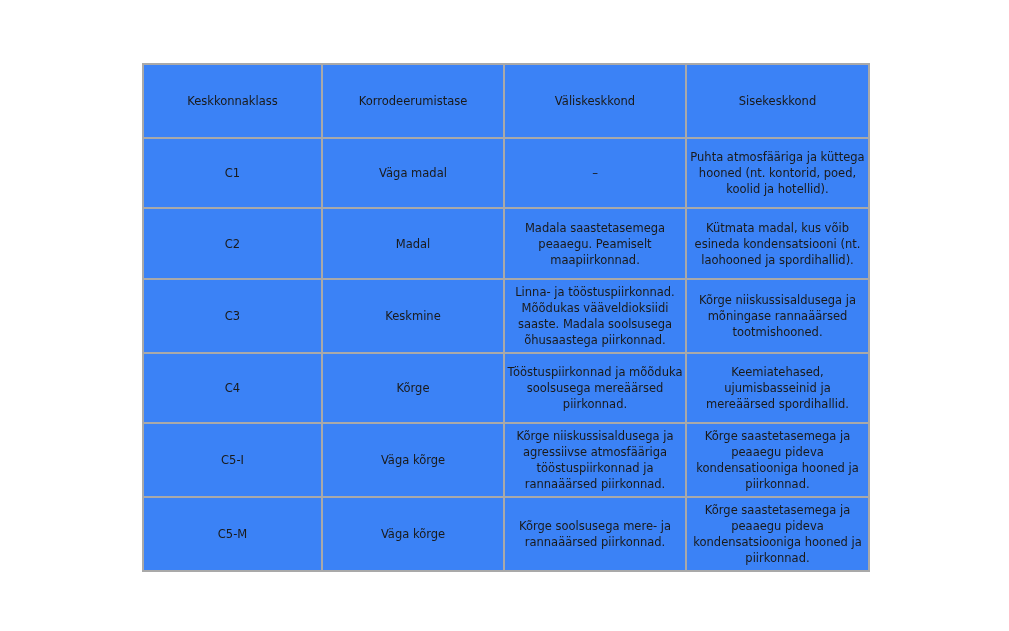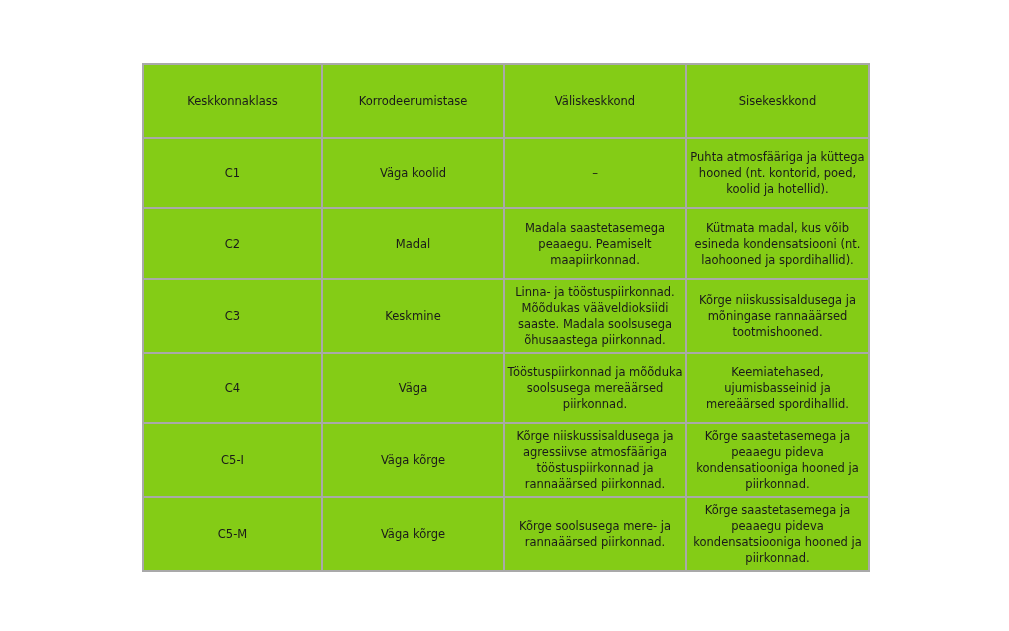--- a/index.html
+++ b/index.html
@@ -26,21 +26,21 @@
   table.env-table th,
   table.env-table td {
     border: 2px solid #a9a9a9;
     text-align: center;
     vertical-align: middle;
     font-size: 11.5px;
     line-height: 16px;
     color: #1a1a1a;
     font-weight: normal;
     padding: 4px 2px;
-    background: #84cc16;
+    background: #3b82f6;
     word-wrap: break-word;
   }
   col.c1 { width: 179px; }
   col.c2 { width: 182px; }
   col.c3 { width: 182px; }
   col.c4 { width: 183px; }
   thead tr      { height: 74px; }
   tbody tr      { height: 70px; }
   tbody tr:nth-child(2) { height: 71px; }
   tbody tr:nth-child(5) { height: 74px; }
@@ -60,39 +60,39 @@
       <tr>
         <th>Keskkonnaklass</th>
         <th>Korrodeerumistase</th>
         <th>Väliskeskkond</th>
         <th>Sisekeskkond</th>
       </tr>
     </thead>
     <tbody>
       <tr>
         <td>C1</td>
-        <td>Väga koolid</td>
+        <td>Väga madal</td>
         <td>–</td>
         <td>Puhta atmosfääriga ja küttega hooned (nt. kontorid, poed, koolid ja hotellid).</td>
       </tr>
       <tr>
         <td>C2</td>
         <td>Madal</td>
         <td>Madala saastetasemega peaaegu. Peamiselt maapiirkonnad.</td>
         <td>Kütmata madal, kus võib esineda kondensatsiooni (nt. laohooned ja spordihallid).</td>
       </tr>
       <tr>
         <td>C3</td>
         <td>Keskmine</td>
         <td>Linna- ja tööstuspiirkonnad. Mõõdukas vääveldioksiidi saaste. Madala soolsusega õhusaastega piirkonnad.</td>
         <td>Kõrge niiskussisaldusega ja mõningase rannaäärsed tootmishooned.</td>
       </tr>
       <tr>
         <td>C4</td>
-        <td>Väga</td>
+        <td>Kõrge</td>
         <td>Tööstuspiirkonnad ja mõõduka soolsusega mereäärsed piirkonnad.</td>
         <td>Keemiatehased, ujumisbasseinid ja mereäärsed spordihallid.</td>
       </tr>
       <tr>
         <td>C5-I</td>
         <td>Väga kõrge</td>
         <td>Kõrge niiskussisaldusega ja agressiivse atmosfääriga tööstuspiirkonnad ja rannaäärsed piirkonnad.</td>
         <td>Kõrge saastetasemega ja peaaegu pideva kondensatiooniga hooned ja piirkonnad.</td>
       </tr>
       <tr>

